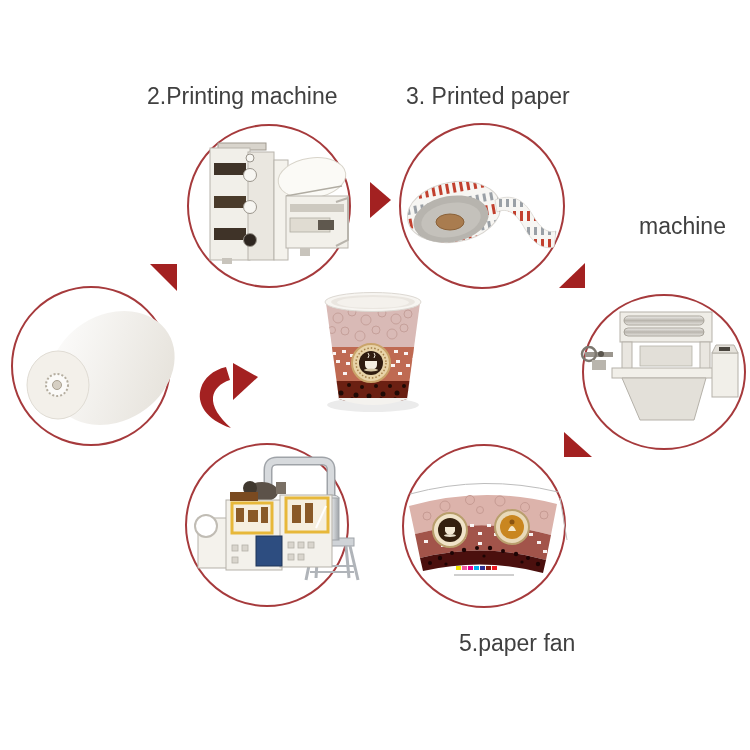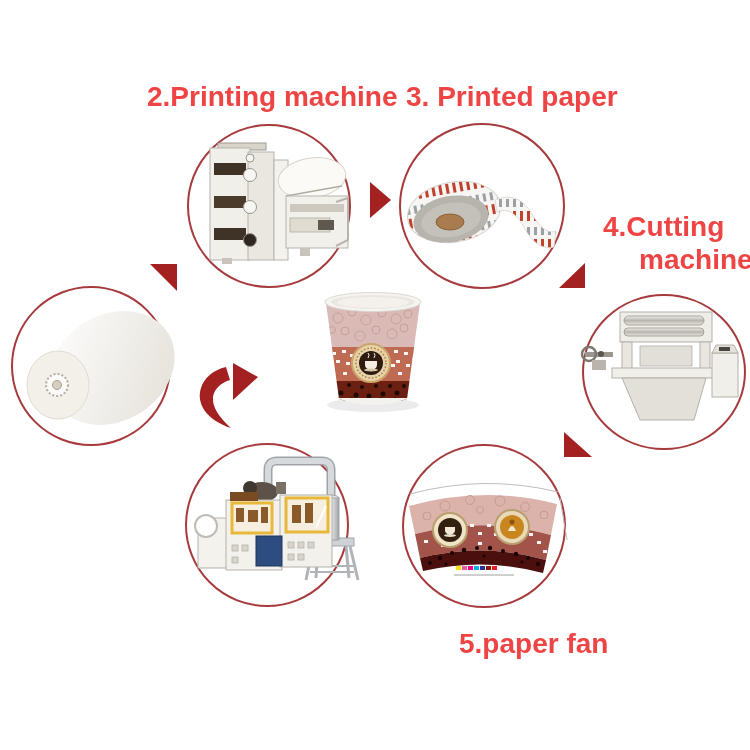--- a/index.html
+++ b/index.html
@@ -2,21 +2,21 @@
 <html><head>
 <meta charset="utf-8">
 <style>
   html,body { margin:0; padding:0; background:#ffffff; }
   .canvas {
     position:relative; width:750px; height:750px; background:#ffffff;
     font-family:"Liberation Sans", sans-serif; overflow:hidden;
   }
   .canvas svg { position:absolute; left:0; top:0; }
   .label {
-    position:absolute; font-weight:bold; font-size:28px; color:#ef4444;
+    position:absolute; font-weight:normal; font-size:23px; color:#404040;
     white-space:nowrap; line-height:29px;
   }
   .label .l2 { margin-left:36px; }
 </style>
 </head>
 <body>
 
 <div class="canvas">
 
 <svg width="750" height="750" viewBox="0 0 750 750">
@@ -294,21 +294,20 @@
     <ellipse cx="373" cy="302.5" rx="36" ry="5.5" fill="#f4f1ec"></ellipse>
   </g>
 </svg>
 
 
 <div class="label" style="left:147px; top:82px">2.Printing machine</div>
 
 <div class="label" style="left:406px; top:82px">3. Printed paper</div>
 
 <div class="label" style="left:603px; top:210px; line-height:33px">
-  <div>4.Cutting</div>
   <div class="l2">machine</div>
 </div>
 
 <div class="label" style="left:459px; top:629px">5.paper fan</div>
 
 
 
 </div>
 
 </body></html>

